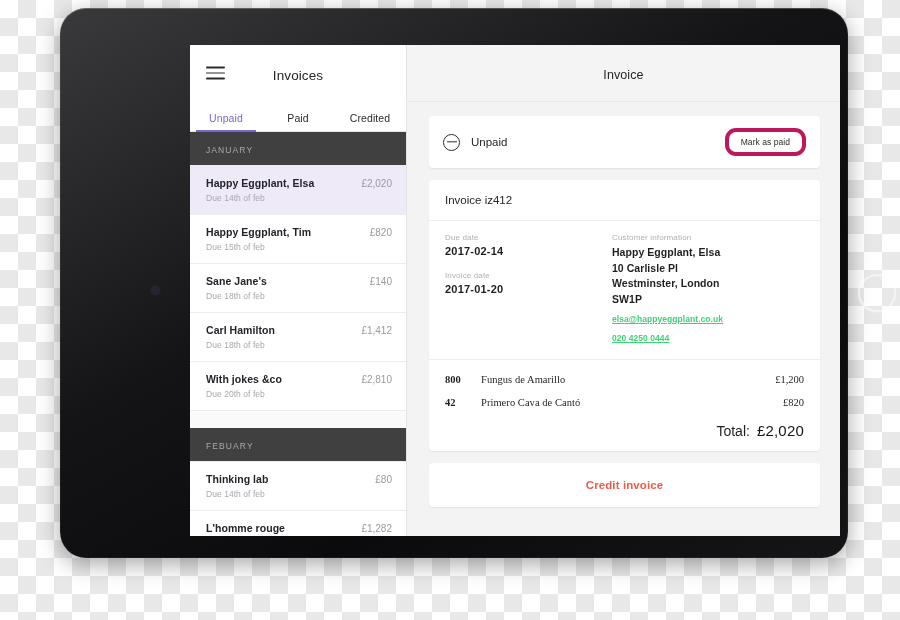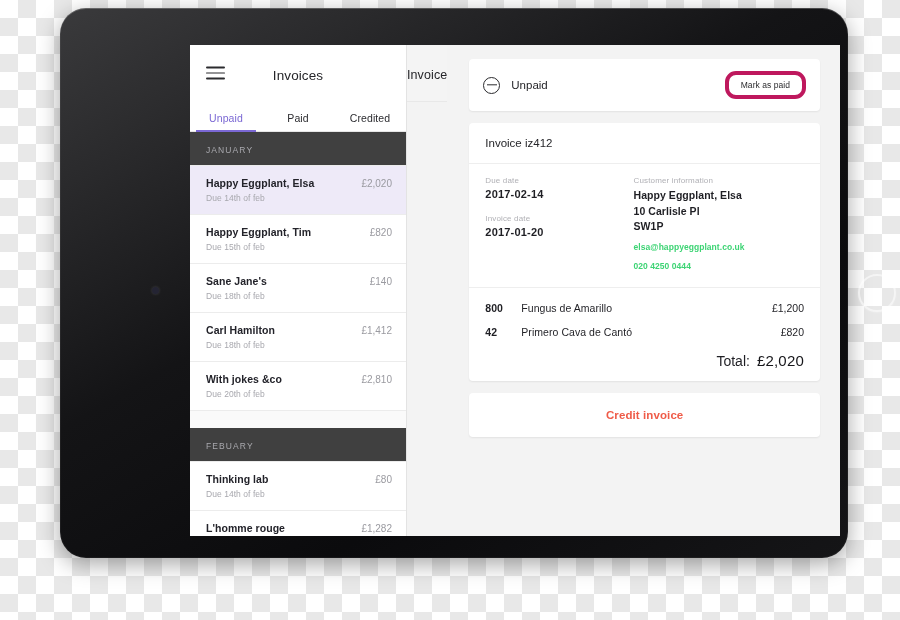--- a/index.html
+++ b/index.html
@@ -84,21 +84,21 @@
   .inv-item{
     padding:11px 14px 11px 16px;border-bottom:1px solid #ececec;cursor:pointer;
     display:flex;justify-content:space-between;align-items:flex-start;background:#fff;
   }
   .inv-item.selected{background:#eeeaf8;}
   .inv-left .name{font-size:10.5px;font-weight:bold;color:#23232a;letter-spacing:.05px;}
   .inv-left .due{font-size:8.5px;color:#a8a8ae;margin-top:4px;letter-spacing:.05px;}
   .inv-amt{font-size:10px;color:#9a9aa0;padding-top:1px;white-space:nowrap;}
   .spacer-block{height:17px;background:#fafafa;}
   
-  #detail{flex:1;height:100%;background:#f3f3f3;display:flex;overflow:hidden;}
+  #detail{flex:1;height:100%;background:#f3f3f3;display:flex;flex-direction:column;overflow:hidden;}
   .det-head{
     height:32px;padding:14px 0 10px 0;display:flex;align-items:center;justify-content:center;
     background:#f4f4f4;border-bottom:1px solid #e8e8e8;
   }
   .det-title{font-size:12.5px;color:#26262a;letter-spacing:.1px;}
   .det-body{flex:1;padding:14px 20px 0 22px;overflow:hidden;}
   .card{
     background:#fff;border-radius:4px;box-shadow:0 1px 2px rgba(0,0,0,.07);margin-bottom:12px;
   }
   .status-row{display:flex;align-items:center;justify-content:space-between;padding:12px 14px;}
@@ -119,25 +119,25 @@
   }
   .inv-num{padding:14px 16px;font-size:11.5px;color:#26262a;border-bottom:1px solid #eeeeee;}
   .meta{display:flex;padding:12px 16px 14px 16px;border-bottom:1px solid #eeeeee;}
   .meta-col{flex:1;}
   .meta-col.right{flex:1.15;}
   .meta-label{font-size:8px;color:#b0b0b5;letter-spacing:.15px;margin-bottom:3px;}
   .meta-value{font-size:11px;color:#1f1f24;font-weight:bold;letter-spacing:.2px;}
   .meta-gap{height:14px;}
   .cust-line{font-size:10.5px;color:#1f1f24;font-weight:bold;line-height:15.5px;letter-spacing:.05px;}
   .link{
-    display:inline-block;font-size:8.5px;color:#3dd474;
+    display:inline-block;font-size:8.5px;color:#3dd474;text-decoration:underline;
     margin-top:7px;font-weight:bold;letter-spacing:.05px;cursor:pointer;
   }
   .items{padding:14px 16px 12px 16px;}
-  .item-row{display:flex;align-items:center;margin-bottom:12px;}
+  .item-row{display:flex;align-items:center;margin-bottom:12px;font-family:Liberation Serif, serif;}
   .item-qty{width:36px;font-size:10.5px;color:#1f1f24;font-weight:bold;}
   .item-desc{flex:1;font-size:10.5px;color:#1f1f24;letter-spacing:.05px;}
   .item-amt{font-size:10.5px;color:#1f1f24;white-space:nowrap;}
   .total-row{display:flex;justify-content:flex-end;align-items:baseline;gap:7px;margin-top:14px;}
   .total-label{font-size:14px;color:#1f1f24;}
   .total-value{font-size:15px;color:#16161a;letter-spacing:.2px;}
   .credit-card{
     background:#fff;border-radius:4px;box-shadow:0 1px 2px rgba(0,0,0,.07);
     text-align:center;padding:16px 0;cursor:pointer;font-weight:bold;
   }
@@ -265,20 +265,21 @@
               <div class="meta-value">2017-02-14</div>
               <div class="meta-gap"></div>
               <div class="meta-label">Invoice date</div>
               <div class="meta-value">2017-01-20</div>
             </div>
 
             <div class="meta-col right">
               <div class="meta-label">Customer information</div>
               <div class="cust-line">Happy Eggplant, Elsa</div>
               <div class="cust-line">10 Carlisle Pl</div>
+              <div class="cust-line">Westminster, London</div>
               <div class="cust-line">SW1P</div>
               <div><a class="link">elsa@happyeggplant.co.uk</a></div>
               <div><a class="link">020 4250 0444</a></div>
             </div>
           </div>
 
           <div class="items">
             <div class="item-row">
               <div class="item-qty">800</div>
               <div class="item-desc">Fungus de Amarillo</div>

